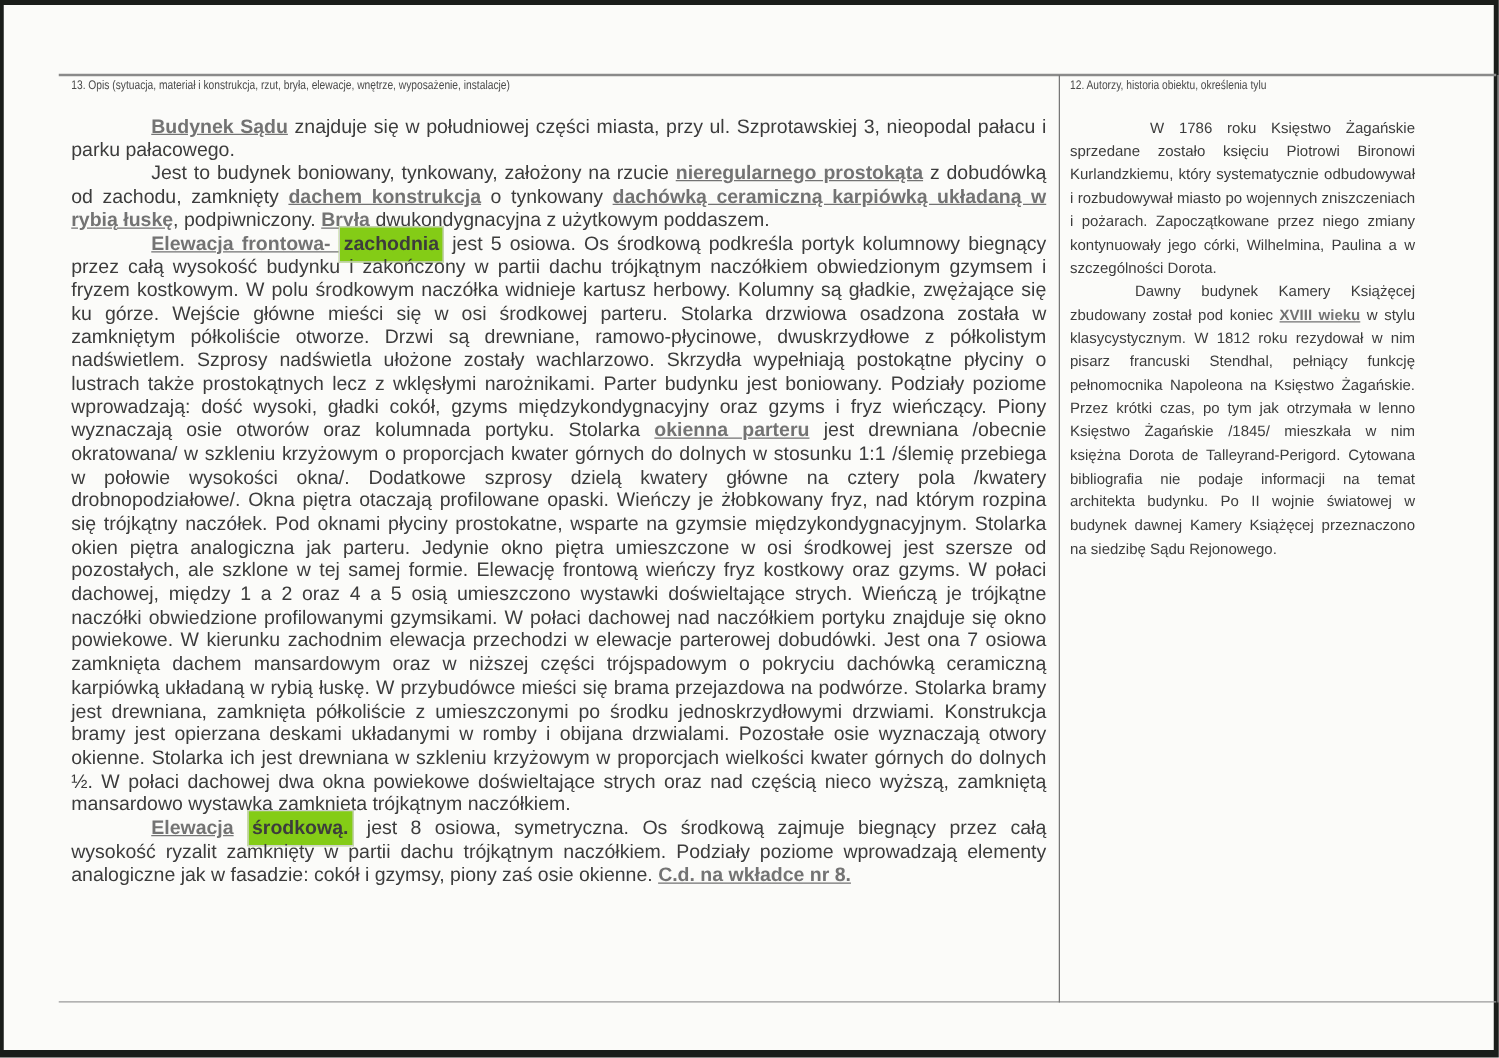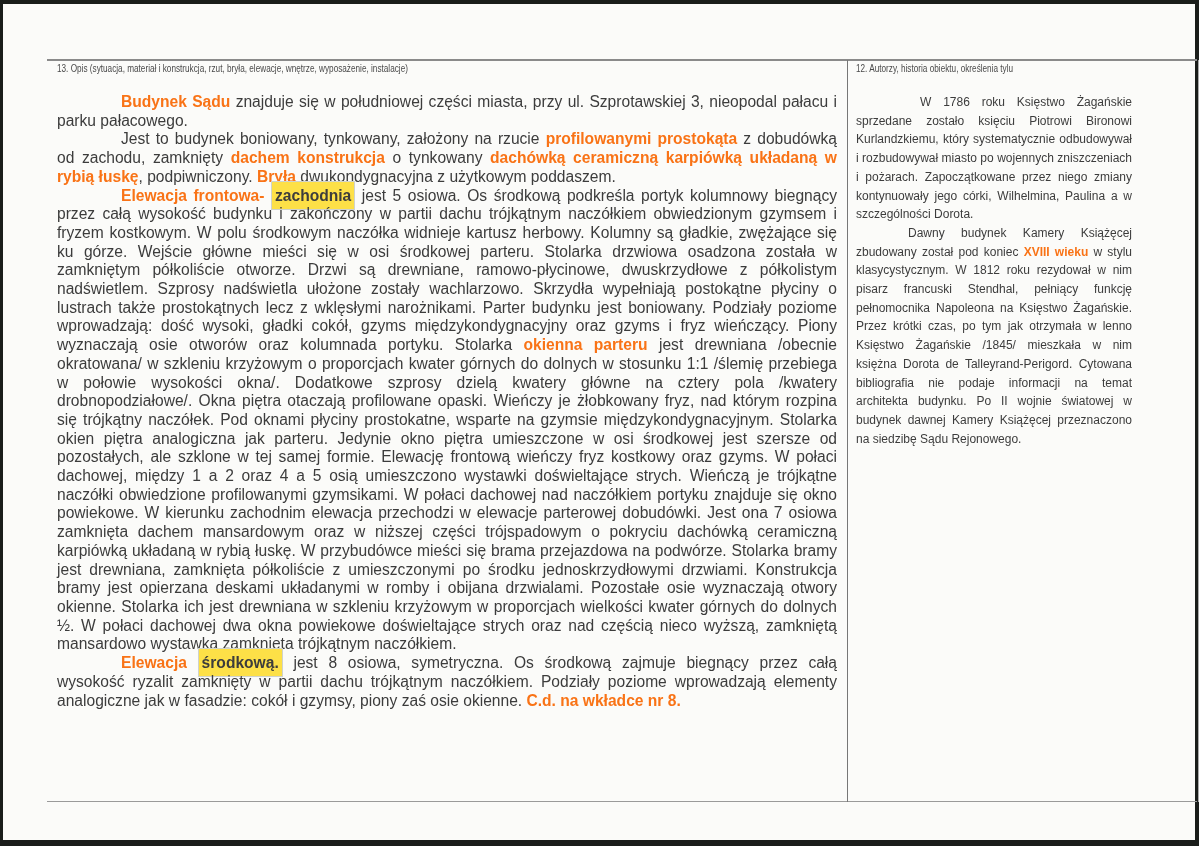--- a/index.html
+++ b/index.html
@@ -43,41 +43,41 @@
     color: #3c3c3c;
   }
   .right-col {
     position: absolute; left: 856px; top: 93px; width: 276px;
     font-size: 12px; line-height: 18.7px; text-align: justify;
     color: #3c3c3c;
   }
   p { margin: 0; }
   .indent { text-indent: 64px; }
   .indent-sm { text-indent: 52px; }
-  b { color: #f97316; }
+  b { color: #737373; text-decoration: underline; }
   .boxed {
-    background: #fde047; border: 1px solid #cfd2cc; padding: 5px 3px;
+    background: #84cc16; border: 1px solid #cfd2cc; padding: 5px 3px;
     font-weight: bold;
   }
 </style>
 </head>
 <body>
 
 <div class="sheet"></div>
 <div class="frame-top"></div>
 <div class="frame-bottom"></div>
 <div class="divider"></div>
 <div class="right-edge"></div>
 
 <div id="left-header" class="col-header">13.  Opis  (sytuacja, materiał i konstrukcja, rzut, bryła, elewacje, wnętrze, wyposażenie, instalacje)</div>
 <div id="right-header" class="col-header">12.  Autorzy, historia obiektu, określenia tylu</div>
 
 <div class="left-col">
   <p class="indent"><b>Budynek Sądu</b><span> znajduje się w południowej części miasta, przy ul. Szprotawskiej 3, nieopodal pałacu i parku pałacowego.</span></p>
-  <p class="indent"><span>Jest to  budynek boniowany, tynkowany, założony na rzucie </span><b>profilowanymi prostokąta</b><span> z dobudówką od zachodu, zamknięty </span><b>dachem konstrukcja</b><span> o tynkowany </span><b>dachówką ceramiczną karpiówką układaną w rybią łuskę</b><span>, podpiwniczony. </span><b>Bryła</b><span> dwukondygnacyjna z użytkowym poddaszem.</span></p>
+  <p class="indent"><span>Jest to  budynek boniowany, tynkowany, założony na rzucie </span><b>nieregularnego prostokąta</b><span> z dobudówką od zachodu, zamknięty </span><b>dachem konstrukcja</b><span> o tynkowany </span><b>dachówką ceramiczną karpiówką układaną w rybią łuskę</b><span>, podpiwniczony. </span><b>Bryła</b><span> dwukondygnacyjna z użytkowym poddaszem.</span></p>
   <p class="indent"><b>Elewacja frontowa- </b><span class="boxed">zachodnia</span><span> jest 5 osiowa. Os środkową podkreśla portyk kolumnowy biegnący przez całą wysokość budynku i zakończony w partii dachu trójkątnym naczółkiem obwiedzionym gzymsem i fryzem kostkowym. W polu środkowym naczółka widnieje kartusz herbowy. Kolumny są gładkie, zwężające się ku górze. Wejście główne mieści się w osi środkowej parteru. Stolarka drzwiowa osadzona została w zamkniętym półkoliście otworze. Drzwi są drewniane, ramowo-płycinowe, dwuskrzydłowe z półkolistym nadświetlem. Szprosy nadświetla ułożone zostały wachlarzowo.  Skrzydła wypełniają postokątne płyciny o lustrach także prostokątnych lecz z wklęsłymi narożnikami.  Parter budynku jest boniowany. Podziały poziome wprowadzają: dość wysoki, gładki cokół, gzyms międzykondygnacyjny oraz gzyms i fryz wieńczący. Piony wyznaczają osie otworów oraz kolumnada portyku.  Stolarka </span><b>okienna parteru</b><span> jest drewniana /obecnie okratowana/ w szkleniu krzyżowym o proporcjach kwater górnych do dolnych w stosunku 1:1 /ślemię przebiega w połowie wysokości okna/. Dodatkowe szprosy dzielą kwatery główne na  cztery pola /kwatery drobnopodziałowe/.  Okna piętra otaczają profilowane opaski. Wieńczy je żłobkowany fryz, nad którym rozpina się trójkątny naczółek.  Pod oknami płyciny prostokatne, wsparte na gzymsie międzykondygnacyjnym.  Stolarka okien piętra analogiczna jak parteru.  Jedynie okno piętra umieszczone w osi środkowej jest szersze od pozostałych, ale szklone w tej samej formie. Elewację frontową wieńczy fryz kostkowy oraz gzyms. W połaci dachowej, między 1 a 2 oraz 4 a 5 osią umieszczono wystawki doświeltające strych. Wieńczą je trójkątne naczółki obwiedzione profilowanymi gzymsikami. W połaci dachowej nad naczółkiem portyku znajduje się okno powiekowe. W kierunku zachodnim elewacja przechodzi w elewacje parterowej dobudówki. Jest ona 7 osiowa zamknięta dachem mansardowym oraz w niższej części trójspadowym o pokryciu dachówką ceramiczną karpiówką układaną w rybią łuskę. W przybudówce mieści się brama przejazdowa na podwórze. Stolarka bramy jest drewniana, zamknięta półkoliście z umieszczonymi po środku jednoskrzydłowymi drzwiami. Konstrukcja bramy jest opierzana deskami układanymi w romby i obijana drzwialami.  Pozostałe osie wyznaczają otwory okienne. Stolarka ich jest drewniana w szkleniu krzyżowym w proporcjach wielkości kwater górnych do dolnych ½.  W połaci dachowej dwa okna powiekowe doświeltające strych oraz nad częścią nieco wyższą, zamkniętą mansardowo wystawka zamknięta trójkątnym naczółkiem.</span></p>
   <p class="indent"><b>Elewacja</b> <span class="boxed">środkową.</span><span> jest 8 osiowa, symetryczna. Os środkową zajmuje biegnący przez całą wysokość ryzalit zamknięty w partii dachu trójkątnym naczółkiem. Podziały poziome wprowadzają elementy analogiczne jak w fasadzie: cokół i gzymsy, piony zaś  osie okienne. </span><b>C.d. na wkładce nr 8.</b></p>
 </div>
 
 <div class="right-col">
   <p class="indent">W 1786 roku Księstwo Żagańskie sprzedane zostało księciu Piotrowi  Bironowi Kurlandzkiemu, który systematycznie odbudowywał i rozbudowywał miasto po wojennych zniszczeniach i pożarach. Zapoczątkowane przez niego zmiany kontynuowały jego córki, Wilhelmina, Paulina a w szczególności Dorota.</p>
   <p class="indent-sm"><span>Dawny budynek Kamery Książęcej zbudowany został pod koniec </span><b>XVIII wieku</b><span> w stylu klasycystycznym.  W 1812 roku rezydował w nim pisarz francuski Stendhal, pełniący funkcję pełnomocnika Napoleona na Księstwo Żagańskie.  Przez krótki czas, po tym jak otrzymała w lenno Księstwo Żagańskie /1845/ mieszkała w nim księżna Dorota de Talleyrand-Perigord. Cytowana bibliografia nie podaje informacji na temat architekta budynku. Po II wojnie światowej w budynek dawnej Kamery Książęcej przeznaczono na siedzibę Sądu Rejonowego.</span></p>
 </div>
 
 </body></html>

